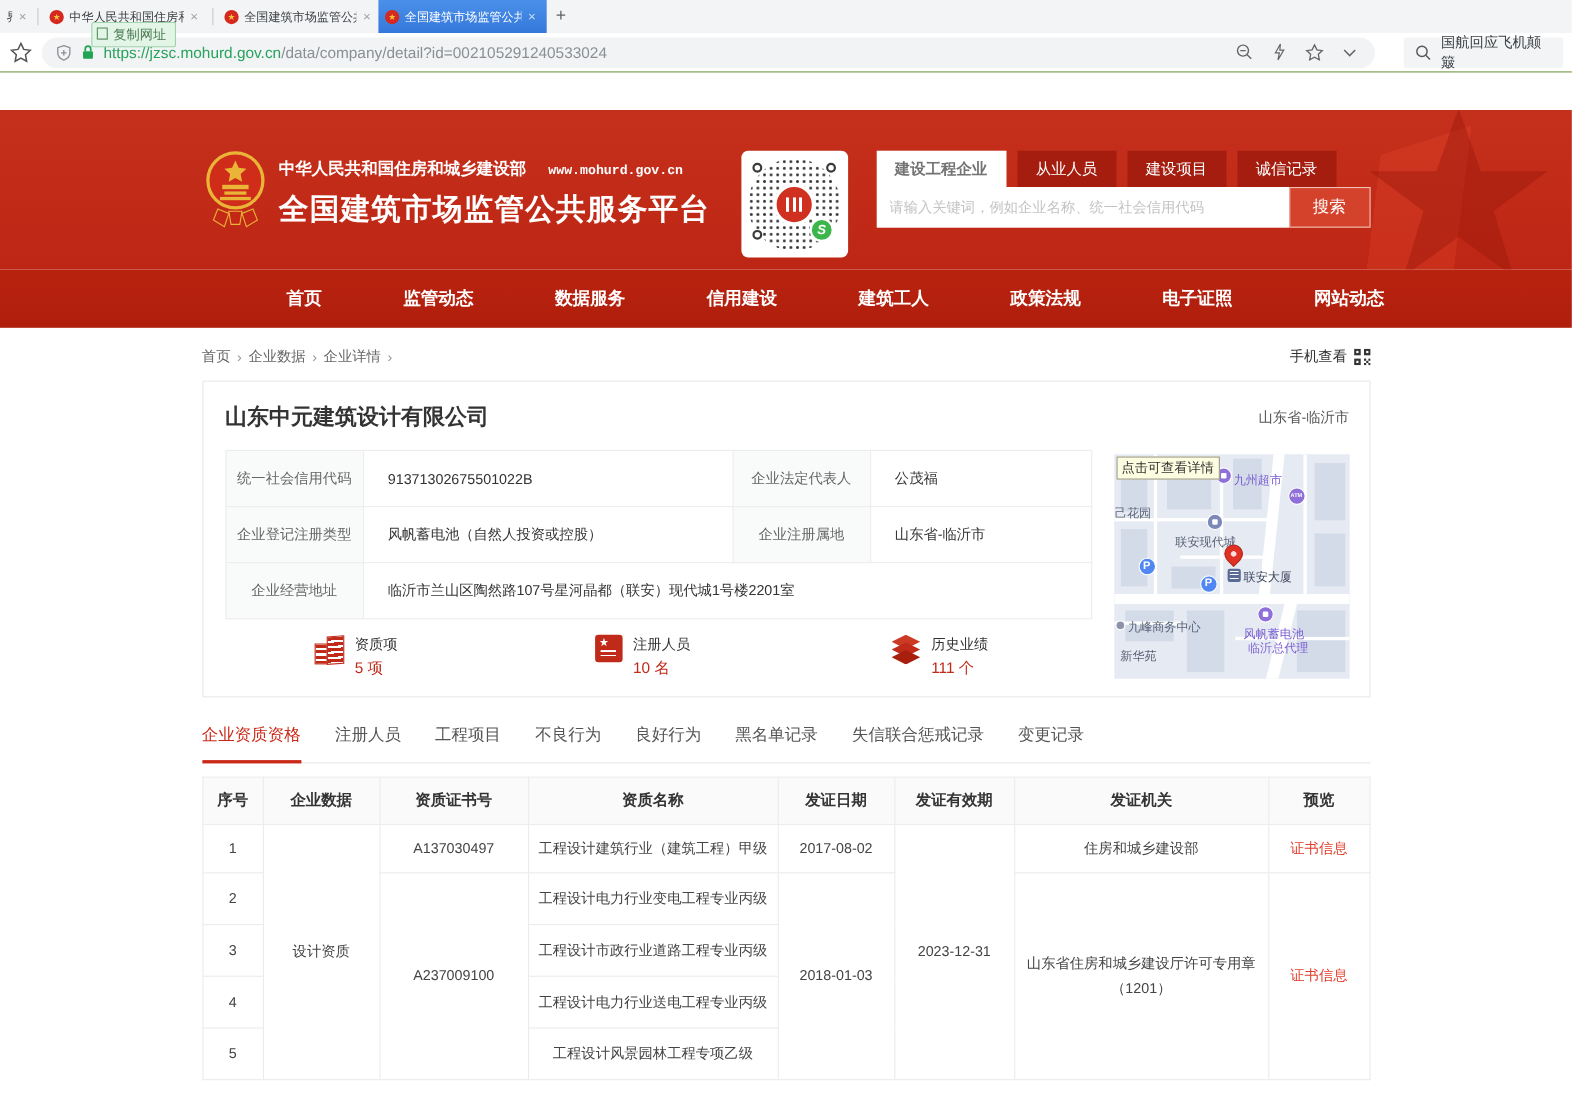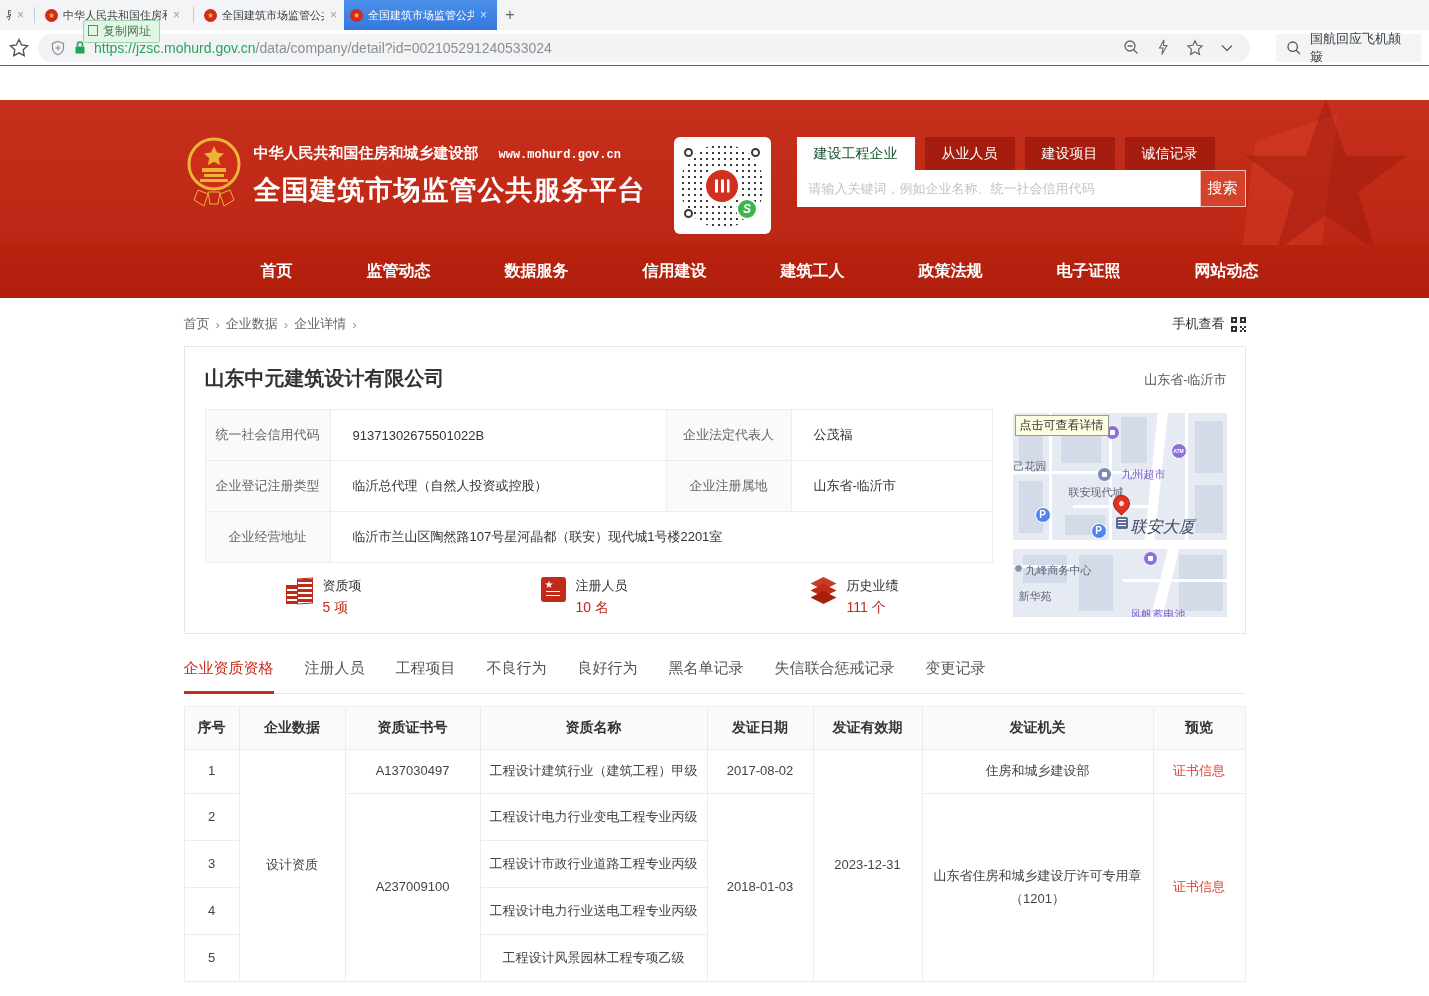--- a/index.html
+++ b/index.html
@@ -50,25 +50,25 @@
   .qr-card { position:absolute; left:490px; top:37px; width:97px; height:97px; background:#fff; border-radius:6px; display:flex; align-items:center; justify-content:center; }
   .qr-pattern { width:84px; height:84px; border-radius:50%; background-image:radial-gradient(#3a3a3a 1.1px, transparent 1.4px); background-size:6px 6px; position:relative; }
   .qr-finder { position:absolute; width:9px; height:9px; border:2px solid #3a3a3a; border-radius:50%; background:#fff; }
   .qr-f1{left:4px;top:4px;} .qr-f2{right:4px;top:4px;} .qr-f3{left:4px;bottom:10px;}
   .qr-center { position:absolute; left:50%; top:50%; transform:translate(-50%,-50%); width:38px; height:38px; border-radius:50%; background:#cf3020; border:3px solid #fff; }
   .qr-center::after { content:""; position:absolute; left:50%; top:50%; transform:translate(-50%,-50%); width:15px; height:13px; background:repeating-linear-gradient(90deg,#fff 0 3px, rgba(0,0,0,0) 3px 6px); }
   .qr-wechat { position:absolute; right:6px; bottom:8px; width:22px; height:22px; border-radius:50%; background:#3cb54a; border:2px solid #fff; color:#fff; font-size:12px; font-weight:bold; text-align:center; line-height:18px; font-style:italic; }
   .search-panel { position:absolute; left:613px; top:37px; width:449px; }
   .stabs { display:flex; gap:10px; height:33px; }
   .stab { padding:0 17px; background:#a51d0e; color:#fff; font-size:14px; display:flex; align-items:center; }
-  .stab.active { background:#fff; color:#14532d; font-weight:normal; }
+  .stab.active { background:#fff; color:#737373; font-weight:bold; }
   .search-row { display:flex; height:37px; }
   .search-input { flex:1; border:none; outline:none; background:#fff; padding:0 12px; font-size:13px; color:#333; font-family:inherit; }
   .search-input::placeholder { color:#c3c3c3; }
-  .search-btn { width:46px; background:#d5422c; color:#fff; border:1px solid #efc0b4; font-size:15px; font-family:inherit; }
+  .search-btn { width:74px; background:#d5422c; color:#fff; border:1px solid #efc0b4; font-size:15px; font-family:inherit; }
   
   .main-nav { height:53px; background:linear-gradient(180deg,#b8230f,#b01e0c); position:relative; overflow:hidden; }
   .nav-row { display:flex; align-items:center; height:53px; padding-left:40px; }
   .nav-item { color:#fff; font-size:16px; font-weight:bold; padding:0 37px; white-space:nowrap; }
   .nav-item:first-child { padding-left:37px; }
   
   .crumb-row { margin-top:17px; display:flex; align-items:center; font-size:13px; color:#666; }
   .crumb { margin-right:6px; }
   .crumb-sep { margin-right:6px; color:#999; }
   .crumb-right { margin-left:auto; display:flex; align-items:center; gap:6px; color:#333; font-size:13px; }
@@ -93,22 +93,22 @@
   .icon-book::after { content:""; position:absolute; left:5px; bottom:4px; width:14px; height:7px; background:repeating-linear-gradient(180deg,#fff 0 1.5px, rgba(0,0,0,0) 1.5px 4px); }
   .icon-layers { width:26px; height:28px; position:relative; }
   .layer { position:absolute; left:0; width:26px; height:13px; background:#bf2a19; clip-path:polygon(50% 0,100% 50%,50% 100%,0 50%); }
   .ly1{top:0;background:#cc3a24;} .ly2{top:7px;} .ly3{top:14px;background:#a81f0e;}
   
   .map-box { position:absolute; right:18px; top:66px; width:214px; height:204px; background:#e6eaf2; overflow:hidden; }
   .blk { position:absolute; background:#d3dbe8; }
   .road { position:absolute; background:#fff; }
   .map-tooltip { position:absolute; left:2px; top:2px; z-index:9; background:#fdfde2; border:1px solid #9b9b8a; font-size:12px; color:#333; padding:1px 4px; }
   .map-label { position:absolute; z-index:6; font-size:11px; color:#5a6478; white-space:nowrap; }
-  .map-label.purple { color:#7a5fd0;margin-top:38px; }
-  .map-label.dark { color:#3d4660; font-size:16px;font-style:italic; }
+  .map-label.purple { color:#7a5fd0; }
+  .map-label.dark { color:#3d4660; font-size:11px; }
   .pin { position:absolute; z-index:5; width:15px; height:15px; border-radius:50%; background:#8f6fd8; border:1px solid #fff; color:#fff; text-align:center; }
   .pin::after { content:""; position:absolute; left:4px; top:4px; width:5px; height:5px; background:#fff; border-radius:1px; }
   .atm-pin { position:absolute; z-index:5; width:16px; height:16px; border-radius:50%; background:#8f6fd8; border:1px solid #fff; color:#fff; font-size:5px; font-weight:bold; line-height:14px; text-align:center; }
   .p-pin { position:absolute; z-index:5; width:16px; height:16px; border-radius:50%; background:#5187f2; border:1px solid #fff; color:#fff; font-size:10px; font-weight:bold; line-height:14px; text-align:center; }
   .red-marker { position:absolute; z-index:8; width:17px; height:17px; background:#e03224; border:1px solid #b02015; border-radius:50% 50% 50% 0; transform:rotate(-45deg); }
   .red-marker::after { content:""; position:absolute; left:5px; top:5px; width:5px; height:5px; border-radius:50%; background:#fff; opacity:.85; }
   .bld-icon { position:absolute; z-index:5; width:12px; height:12px; background:#5a6b95; border-radius:2px; }
   .bld-icon::after { content:""; position:absolute; left:2px; top:2px; width:8px; height:8px; background:repeating-linear-gradient(180deg,#fff 0 1px, rgba(0,0,0,0) 1px 3px); }
   .gray-dot { position:absolute; z-index:5; width:9px; height:9px; border-radius:50%; background:#8a93a8; border:1px solid #fff; }
   
@@ -319,21 +319,21 @@
         </colgroup>
       <tbody>
           <tr>
         <td class="lbl">统一社会信用代码</td>
         <td class="val">91371302675501022B</td>
         <td class="lbl">企业法定代表人</td>
         <td class="val">公茂福</td>
       </tr>
       <tr>
         <td class="lbl">企业登记注册类型</td>
-        <td class="val">临沂总代理（自然人投资或控股）</td>
+        <td class="val">风帆蓄电池（自然人投资或控股）</td>
         <td class="lbl">企业注册属地</td>
         <td class="val">山东省-临沂市</td>
       </tr>
       <tr>
         <td class="lbl">企业经营地址</td>
         <td class="val" colspan="3">临沂市兰山区陶然路107号星河晶都（联安）现代城1号楼2201室</td>
       </tr>
     </tbody>
       </table>
 

